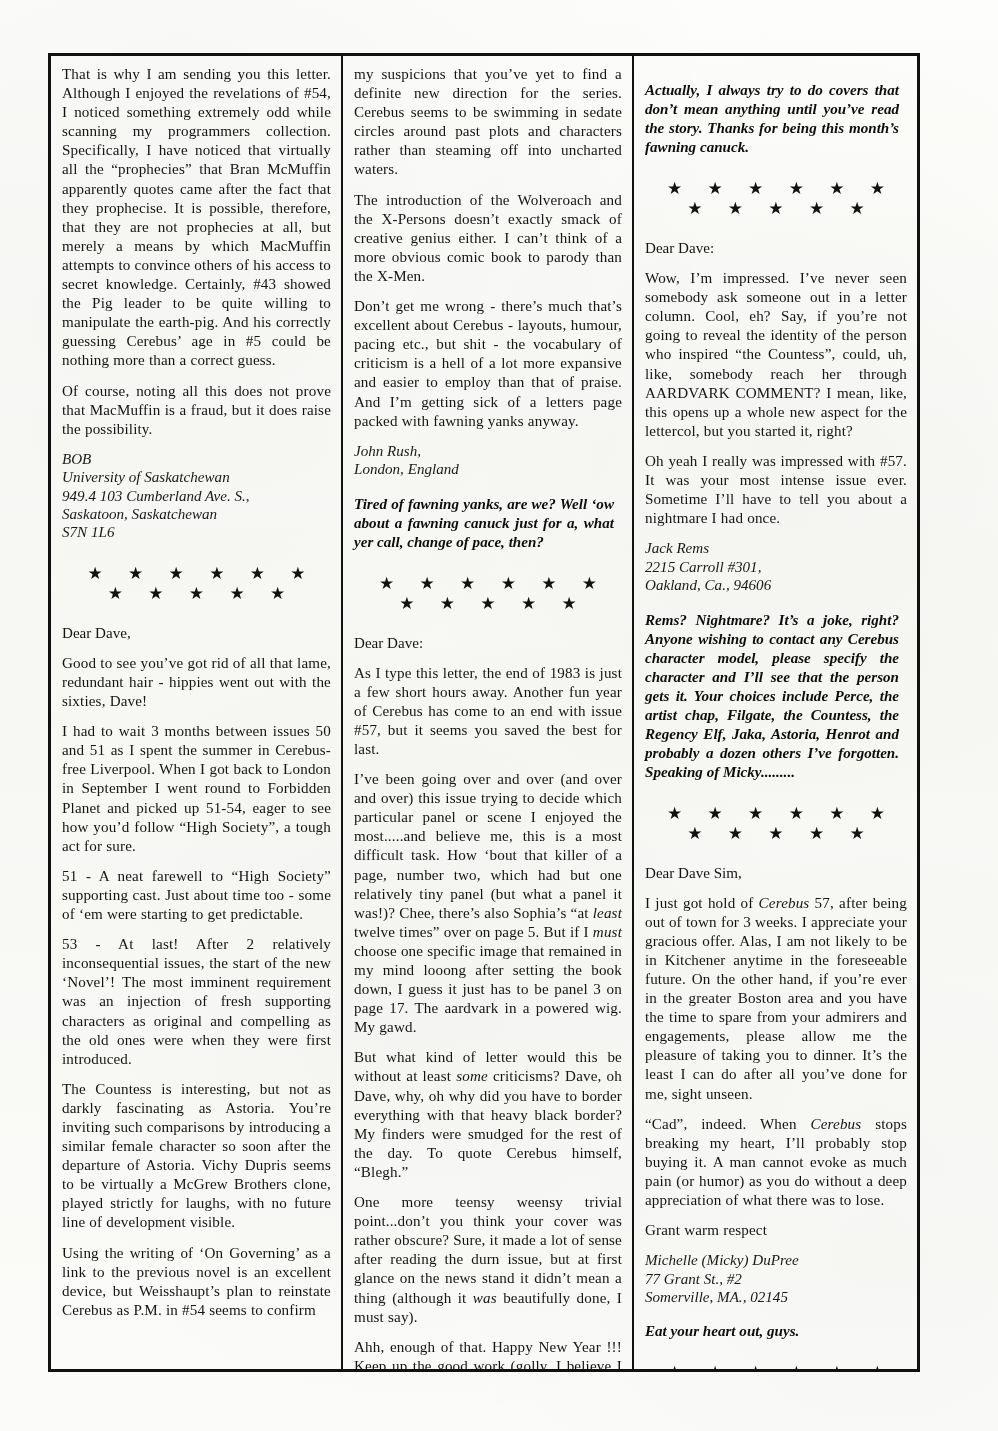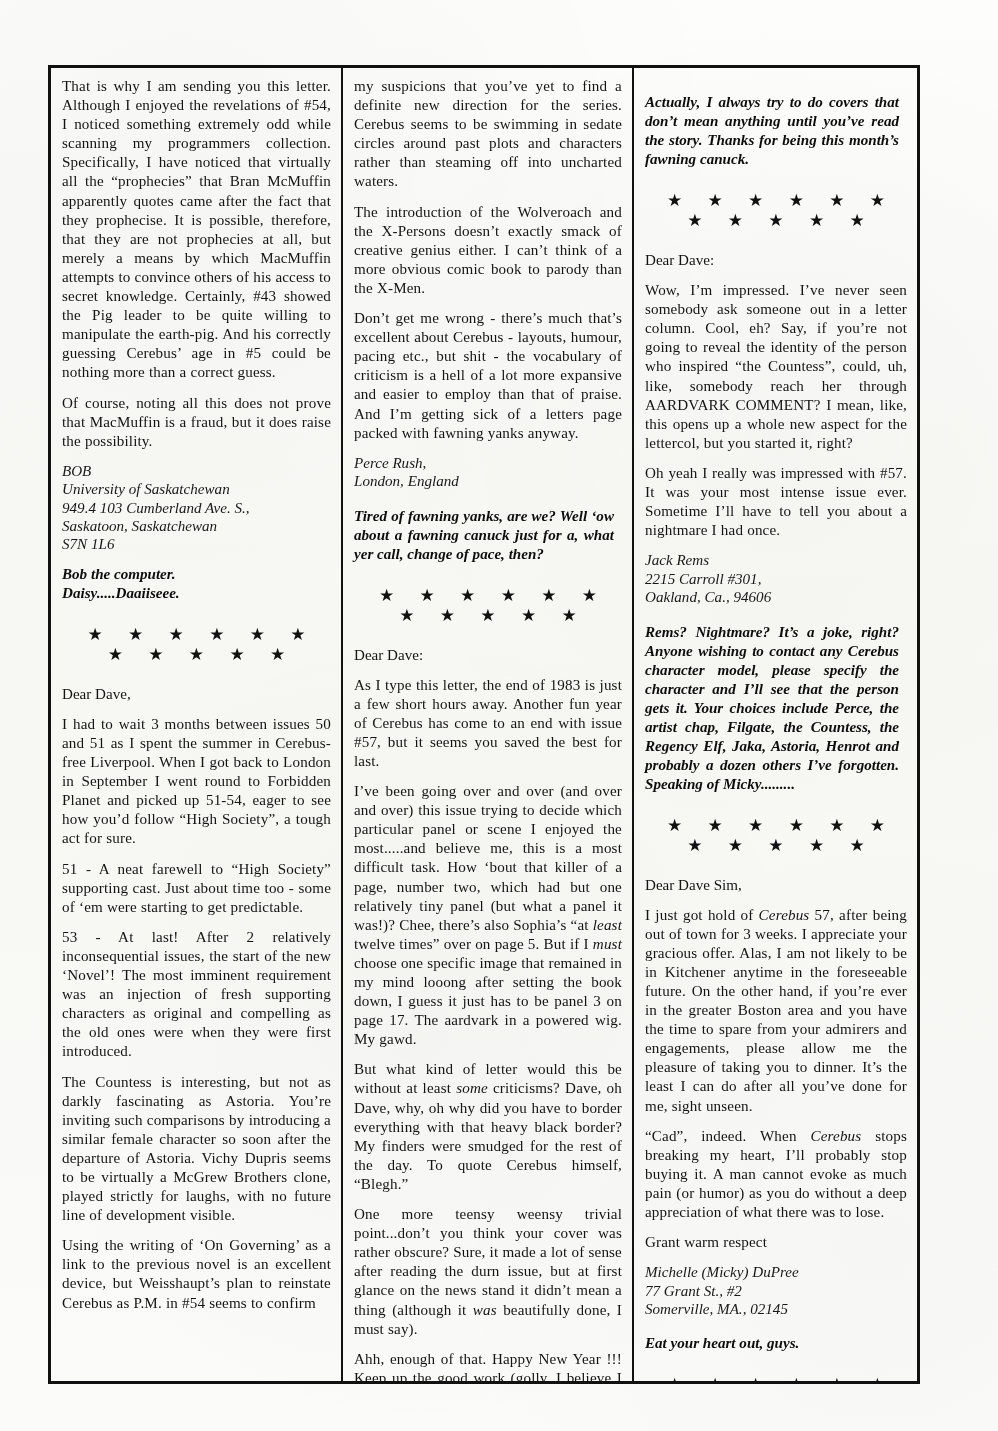--- a/index.html
+++ b/index.html
@@ -23,21 +23,21 @@
       radial-gradient(circle at 18% 12%, rgba(0,0,0,0.022) 0%, rgba(0,0,0,0) 38%),
       radial-gradient(circle at 78% 30%, rgba(0,0,0,0.018) 0%, rgba(0,0,0,0) 34%),
       radial-gradient(circle at 42% 72%, rgba(0,0,0,0.020) 0%, rgba(0,0,0,0) 36%),
       radial-gradient(circle at 88% 88%, rgba(0,0,0,0.015) 0%, rgba(0,0,0,0) 30%),
       linear-gradient(180deg, #fdfdfb 0%, #f7f7f4 50%, #fbfbf9 100%);
   }
 
   .letters-frame {
     position: absolute;
     left: 48px;
-    top: 65px;
+    top: 53px;
     width: 872px;
     height: 1319px;
     border: 3px solid #111;
     box-sizing: border-box;
     display: flex;
   }
 
   .column {
     box-sizing: border-box;
     width: 291px;
@@ -110,38 +110,35 @@
   <div class="column col-1">
       <p class="para">That is why I am sending you this letter. Although I enjoyed the revelations of #54, I noticed something extremely odd while scanning my programmers collection. Specifically, I have noticed that virtually all the “prophecies” that Bran McMuffin apparently quotes came after the fact that they prophecise. It is possible, therefore, that they are not prophecies at all, but merely a means by which MacMuffin attempts to convince others of his access to secret knowledge. Certainly, #43 showed the Pig leader to be quite willing to manipulate the earth-pig. And his correctly guessing Cerebus’ age in #5 could be nothing more than a correct guess.</p>
       <p class="para">Of course, noting all this does not prove that MacMuffin is a fraud, but it does raise the possibility.</p>
       <div class="sig">
         <span class="sig-line">BOB</span>
         <span class="sig-line">University of Saskatchewan</span>
         <span class="sig-line">949.4 103 Cumberland Ave. S.,</span>
         <span class="sig-line">Saskatoon, Saskatchewan</span>
         <span class="sig-line">S7N 1L6</span>
       </div>
-      <div class="editor tight">
-        <div>Bob the computer.</div>
-        <div>Daisy.....Daaiiseee.</div>
-      </div>
       <div class="stars">★ ★ ★ ★ ★ ★ ★ ★ ★ ★ ★</div>
       <p class="salutation">Dear Dave,</p>
+      <p class="para">Good to see you’ve got rid of all that lame, redundant hair - hippies went out with the sixties, Dave!</p>
       <p class="para">I had to wait 3 months between issues 50 and 51 as I spent the summer in Cerebus-free Liverpool. When I got back to London in September I went round to Forbidden Planet and picked up 51-54, eager to see how you’d follow “High Society”, a tough act for sure.</p>
       <p class="para">51 - A neat farewell to “High Society” supporting cast. Just about time too - some of ‘em were starting to get predictable.</p>
       <p class="para">53 - At last! After 2 relatively inconsequential issues, the start of the new ‘Novel’! The most imminent requirement was an injection of fresh supporting characters as original and compelling as the old ones were when they were first introduced.</p>
       <p class="para">The Countess is interesting, but not as darkly fascinating as Astoria. You’re inviting such comparisons by introducing a similar female character so soon after the departure of Astoria. Vichy Dupris seems to be virtually a McGrew Brothers clone, played strictly for laughs, with no future line of development visible.</p>
       <p class="para">Using the writing of ‘On Governing’ as a link to the previous novel is an excellent device, but Weisshaupt’s plan to reinstate Cerebus as P.M. in #54 seems to confirm</p>
     </div>
   <div class="column col-2">
       <p class="para">my suspicions that you’ve yet to find a definite new direction for the series. Cerebus seems to be swimming in sedate circles around past plots and characters rather than steaming off into uncharted waters.</p>
       <p class="para">The introduction of the Wolveroach and the X-Persons doesn’t exactly smack of creative genius either. I can’t think of a more obvious comic book to parody than the X-Men.</p>
       <p class="para">Don’t get me wrong - there’s much that’s excellent about Cerebus - layouts, humour, pacing etc., but shit - the vocabulary of criticism is a hell of a lot more expansive and easier to employ than that of praise. And I’m getting sick of a letters page packed with fawning yanks anyway.</p>
       <div class="sig">
-        <span class="sig-line">Perce Rush,</span>
+        <span class="sig-line">John Rush,</span>
         <span class="sig-line">London, England</span>
       </div>
       <div class="editor">
         <div>Tired of fawning yanks, are we? Well ‘ow about a fawning canuck just for a, what yer call, change of pace, then?</div>
       </div>
       <div class="stars">★ ★ ★ ★ ★ ★ ★ ★ ★ ★ ★</div>
       <p class="salutation">Dear Dave:</p>
       <p class="para">As I type this letter, the end of 1983 is just a few short hours away. Another fun year of Cerebus has come to an end with issue #57, but it seems you saved the best for last.</p>
       <p class="para"><span>I’ve been going over and over (and over and over) this issue trying to decide which particular panel or scene I enjoyed the most.....and believe me, this is a most difficult task. How ‘bout that killer of a page, number two, which had but one relatively tiny panel (but what a panel it was!)? Chee, there’s also Sophia’s “at </span><i class="em">least</i><span> twelve times” over on page 5. But if I </span><i class="em">must</i><span> choose one specific image that remained in my mind looong after setting the book down, I guess it just has to be panel 3 on page 17. The aardvark in a powered wig. My gawd.</span></p>
       <p class="para"><span>But what kind of letter would this be without at least </span><i class="em">some</i><span> criticisms? Dave, oh Dave, why, oh why did you have to border everything with that heavy black border? My finders were smudged for the rest of the day. To quote Cerebus himself, “Blegh.”</span></p>

